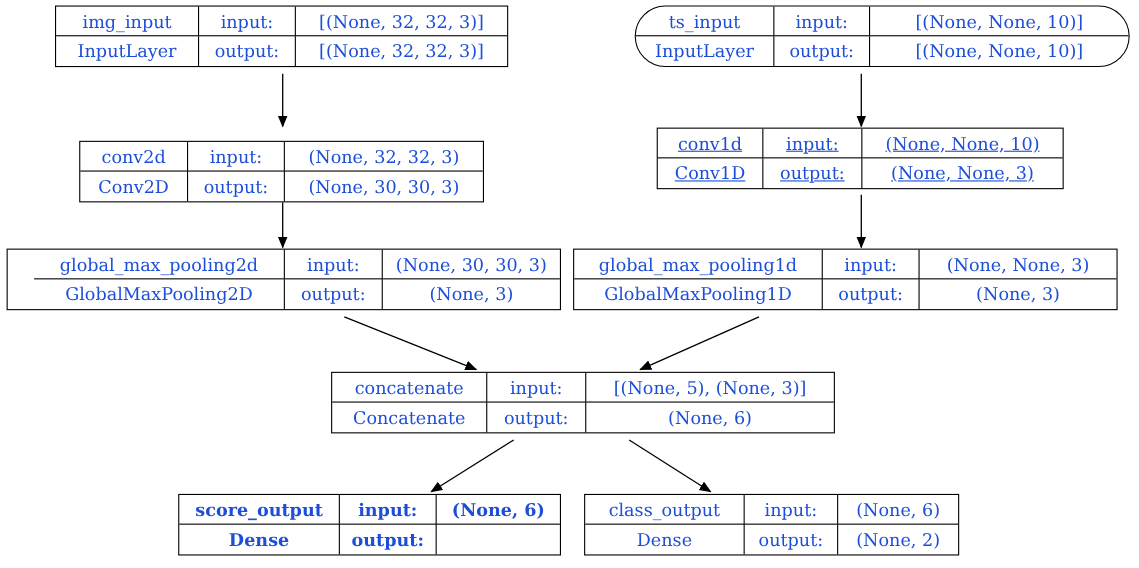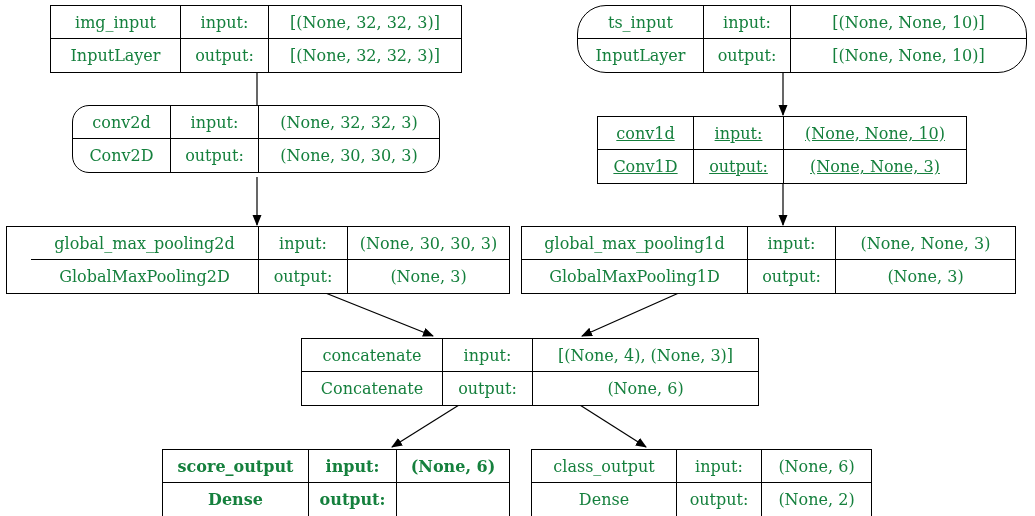--- a/index.html
+++ b/index.html
@@ -19,26 +19,26 @@
     position: absolute;
     left: 0;
     top: 0;
     width: 1035px;
     height: 516px;
     pointer-events: none;
   }
   .node {
     position: absolute;
     box-sizing: border-box;
-    height: 68px;
+    height: 56px;
     display: grid;
     grid-template-rows: 1fr 1fr;
     border: 1px solid #000000;
     background: #ffffff;
-    color: #15803d;
+    color: #1d4ed8;
     font-size: 16px;
   }
   .cell {
     display: flex;
     align-items: center;
     justify-content: center;
     white-space: nowrap;
     padding: 0 4px;
     box-sizing: border-box;
     overflow: hidden;
@@ -78,21 +78,21 @@
 
   <div class="node" style="left:577px; top:5px; width:450px; grid-template-columns:126px 87px 1fr;border-radius:29px;">
     <div class="cell br bb">ts_input</div>
     <div class="cell br bb">input:</div>
     <div class="cell bb">[(None, None, 10)]</div>
     <div class="cell br">InputLayer</div>
     <div class="cell br">output:</div>
     <div class="cell">[(None, None, 10)]</div>
   </div>
 
-  <div class="node" style="left:72px; top:105px; width:368px; grid-template-columns:98px 88px 1fr;border-radius:17px;">
+  <div class="node" style="left:72px; top:128px; width:368px; grid-template-columns:98px 88px 1fr;">
     <div class="cell br bb">conv2d</div>
     <div class="cell br bb">input:</div>
     <div class="cell bb">(None, 32, 32, 3)</div>
     <div class="cell br">Conv2D</div>
     <div class="cell br">output:</div>
     <div class="cell">(None, 30, 30, 3)</div>
   </div>
 
   <div class="node" style="left:597px; top:116px; width:370px; grid-template-columns:96px 90px 1fr;text-decoration:underline;">
     <div class="cell br bb">conv1d</div>
@@ -117,21 +117,21 @@
     <div class="cell br bb">input:</div>
     <div class="cell bb">(None, None, 3)</div>
     <div class="cell br">GlobalMaxPooling1D</div>
     <div class="cell br">output:</div>
     <div class="cell">(None, 3)</div>
   </div>
 
   <div class="node" style="left:301px; top:338px; width:458px; grid-template-columns:141px 90px 1fr;">
     <div class="cell br bb">concatenate</div>
     <div class="cell br bb">input:</div>
-    <div class="cell bb">[(None, 4), (None, 3)]</div>
+    <div class="cell bb">[(None, 5), (None, 3)]</div>
     <div class="cell br">Concatenate</div>
     <div class="cell br">output:</div>
     <div class="cell">(None, 6)</div>
   </div>
 
   <div class="node" style="left:162px; top:449px; width:348px; grid-template-columns:146px 88px 1fr;font-weight:bold;">
     <div class="cell br bb">score_output</div>
     <div class="cell br bb">input:</div>
     <div class="cell bb">(None, 6)</div>
     <div class="cell br">Dense</div>

